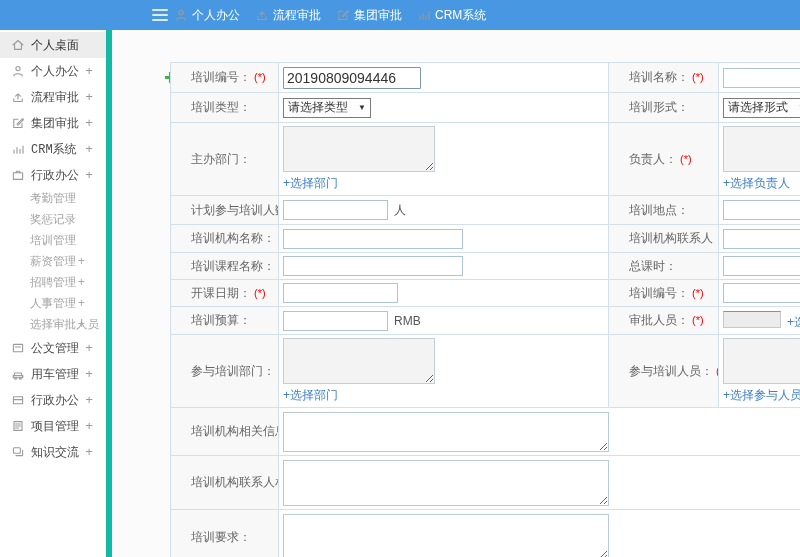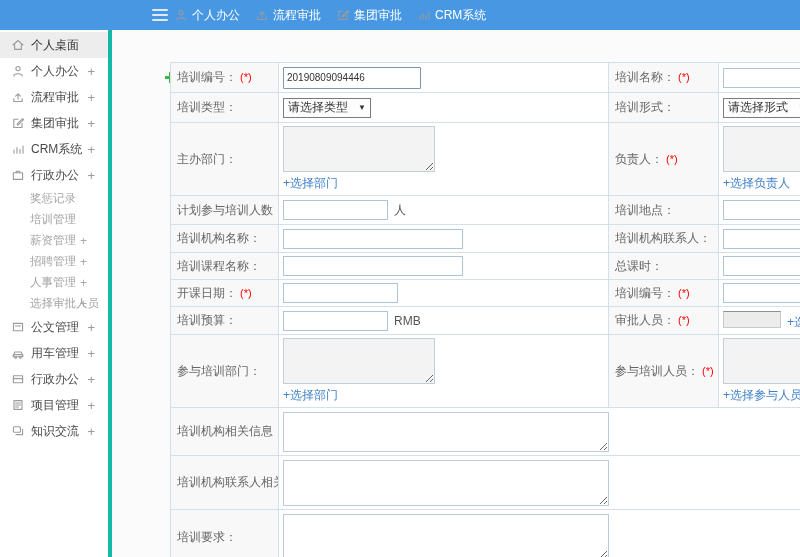--- a/index.html
+++ b/index.html
@@ -16,21 +16,21 @@
     display:flex; flex-direction:column; justify-content:space-between; cursor:pointer; }
   .hamburger span { display:block; height:2px; background:#dcebfb; border-radius:1px; }
   .navitems { position:absolute; left:168px; top:0; height:30px; display:flex; gap:3px; }
   .navitem { display:flex; align-items:center; gap:4px; padding:0 6px; height:30px;
     font-size:12px; color:#fff; cursor:pointer; white-space:nowrap; }
   .navitem svg { stroke:#fff; }
   .caret { font-size:8px; line-height:1; color:#e8f2fd; }
 
   
   .sidebar { position:absolute; left:0; top:30px; width:112px; height:527px;
-    background:#fff; border-right:4px solid #14b8a6; padding-top:2px; }
+    background:#fff; border-right:6px solid #14b8a6; padding-top:2px;font-family:Liberation Mono, monospace; }
   .si { position:relative; display:flex; align-items:center; height:26px;
     padding-left:11px; font-size:12px; color:#4a4a4a; cursor:pointer; }
   .si.active { background:#ededed; color:#333; }
   .si .lab { margin-left:6px; white-space:nowrap; }
   .si .exp { position:absolute; right:13px; color:#9a9a9a; font-size:13px; font-weight:300; }
   .ss { position:relative; display:flex; align-items:center; height:21px;
     padding-left:30px; font-size:11.5px; color:#a3a3a3; cursor:pointer; white-space:nowrap; }
   .ss .exp { position:absolute; right:21px; color:#a8a8a8; font-size:12px; }
   .icon { display:inline-flex; width:14px; height:14px; }
   .icon svg { width:14px; height:14px; stroke:#9b9b9b; fill:none;
@@ -40,27 +40,27 @@
   .content { position:absolute; left:113px; top:30px; width:687px; height:527px;
     overflow:hidden; background:#fbfbfb; }
   .page-title { position:absolute; left:52px; top:38px; display:flex;
     align-items:center; gap:2px; }
   .page-title .t { font-size:14px; font-weight:bold; color:#333; }
 
   
   table.form { position:absolute; left:57px; top:32px; width:950px;
     border-collapse:collapse; table-layout:fixed; background:#fff; }
   td { border:1px solid #d2e0ec; font-size:12px; color:#666; vertical-align:middle; }
-  td.lbl { background:#f8f8f8; padding-left:6px; white-space:nowrap; overflow:hidden; }
+  td.lbl { background:#f8f8f8; padding-left:20px; white-space:nowrap; overflow:hidden; }
   td.fld { padding:3px 0 3px 4px; background:#fff; }
   .req { color:#f00; font-style:normal; margin-left:3px; font-size:11px; }
 
   input.txt { height:20px; border:1px solid #aec3d4; background:#fff;
     font-size:12px; color:#333; padding:0 3px; }
-  input.first { width:138px; height:22px; border:1px solid #7c97ad; font-size:10px; border-radius:1px; }
+  input.first { width:138px; height:22px; border:1px solid #7c97ad; font-size:14px; border-radius:1px; }
   input.w150 { width:150px; }
   input.w105 { width:105px; }
   input.w180 { width:180px; }
   input.w115 { width:115px; }
   input.ro { width:58px; height:17px; background:#ececec;
     border:1px solid #c9c9c9; border-top-color:#8f8f8f; }
   .suffix { margin-left:6px; color:#555; }
   .sel { display:inline-flex; align-items:center; justify-content:space-between;
     width:88px; height:20px; border:1px solid #7b7b7b; background:#fdfdfd;
     padding:0 4px; font-size:12px; color:#333; cursor:pointer; }
@@ -179,20 +179,23 @@
       <span class="icon">
           <svg viewBox="0 0 14 14">
             <rect x="2.4" y="4.8" width="9.2" height="6.6"></rect>
             <path d="M5.3 4.8V3.2h3.4v1.6"></path>
           </svg>
         </span>
       <span class="lab">行政办公</span>
       <span class="exp">+</span>
     </div>
     <div class="ss">
+        <span>考勤管理</span>
+      </div>
+    <div class="ss">
         <span>奖惩记录</span>
       </div>
     <div class="ss">
         <span>培训管理</span>
       </div>
     <div class="ss">
         <span>薪资管理</span>
         <span class="exp">+</span>
       </div>
     <div class="ss">

